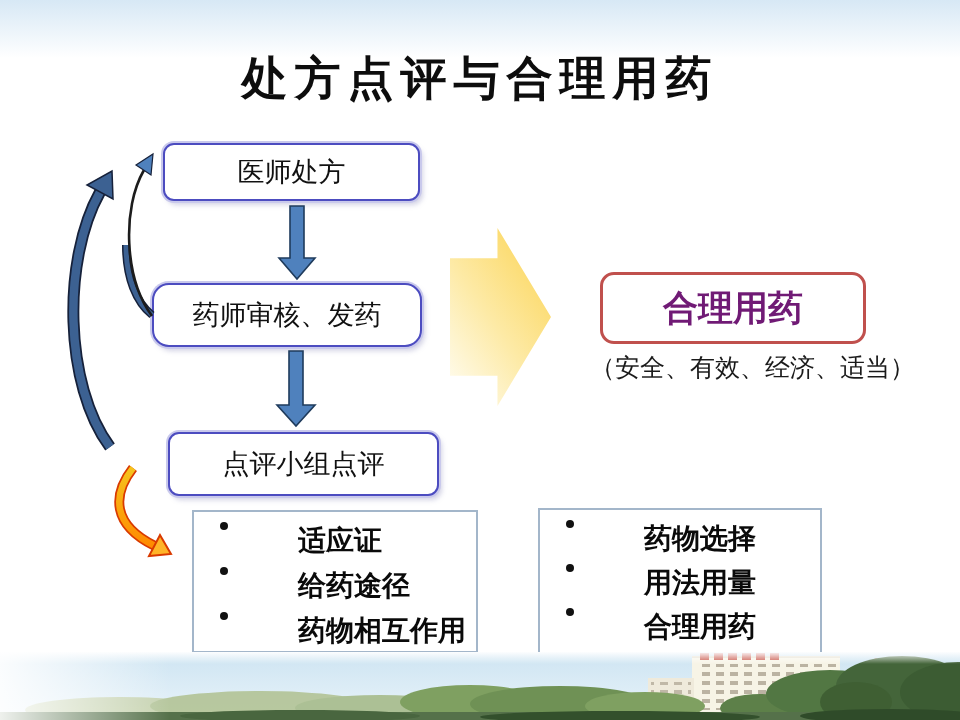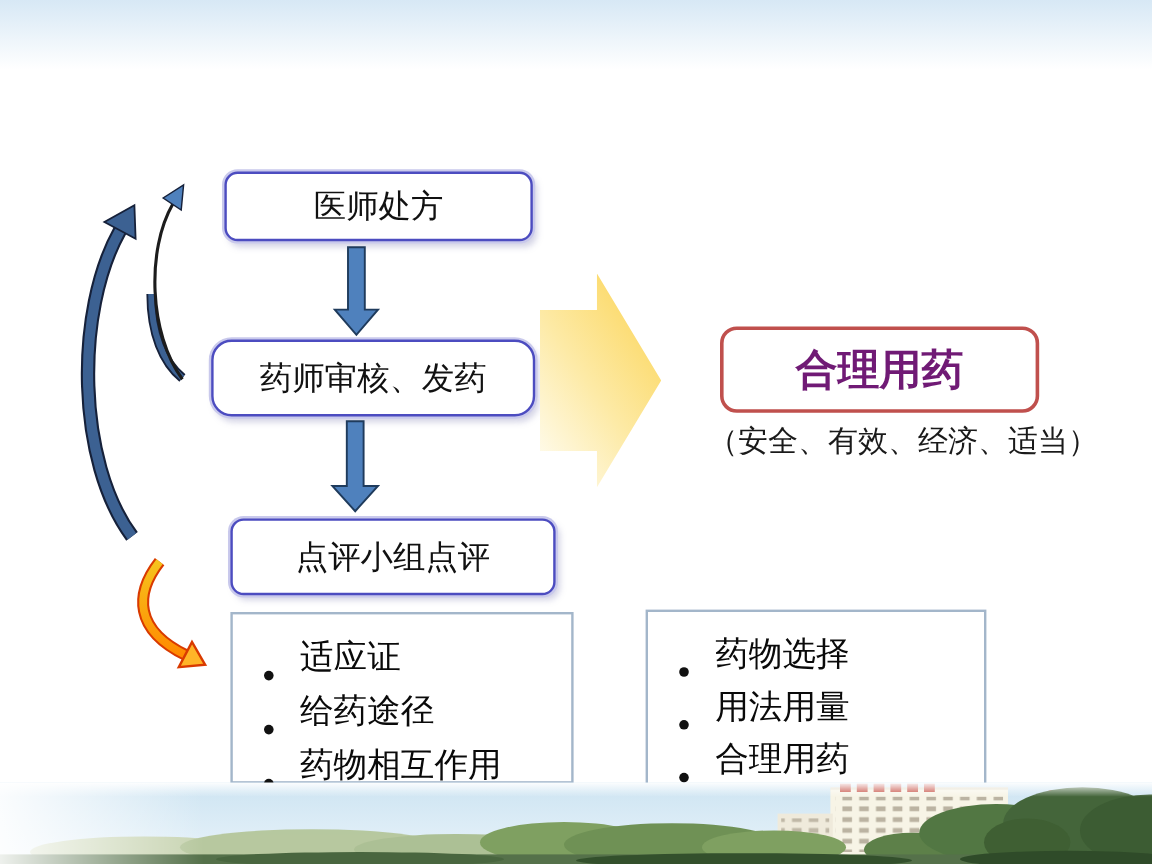--- a/index.html
+++ b/index.html
@@ -7,53 +7,54 @@
          font-family:"DejaVu Sans","Liberation Sans",sans-serif;}
   .sky{position:absolute;top:0;left:0;width:100%;height:58px;
        background:linear-gradient(#d7e8f5,#ffffff);}
   .title{position:absolute;top:48px;left:0;width:100%;text-align:center;
          font-family:"DejaVu Serif","Liberation Serif",serif;font-weight:900;
          font-size:46px;letter-spacing:7px;color:#0d0d0d;}
   .fbox{position:absolute;background:#fff;
         border:2px solid var(--flow-box-border,#4c4cc0);border-radius:11px;
         box-shadow:0 0 0 2px #c9c9ec, 3px 4px 5px rgba(130,130,180,.35);
         display:flex;align-items:center;justify-content:center;
-        font-family:"DejaVu Serif","Liberation Serif",serif;font-size:27px;color:#111;margin-left:24px;}
+        font-family:"DejaVu Serif","Liberation Serif",serif;font-size:27px;color:#111;}
   .box1{left:163px;top:143px;width:253px;height:54px;}
   .box2{left:152px;top:283px;width:266px;height:60px;border-radius:17px;}
   .box3{left:168px;top:432px;width:267px;height:60px;}
   .downArrow{position:absolute;}
   .down1{left:277px;top:205px;}
   .down2{left:275px;top:350px;}
   .goldarrow{position:absolute;left:450px;top:228px;width:101px;height:178px;
         background:linear-gradient(55deg,#fffef7 0%,#fdeaa6 45%,var(--big-arrow-gold,#fbd24e) 100%);
         clip-path:polygon(0 17%,47% 17%,47% 0,100% 50%,47% 100%,47% 83%,0 83%);}
   .result{position:absolute;left:600px;top:272px;width:260px;height:66px;background:#fff;
         border:3px solid var(--result-border,#c0504d);border-radius:14px;
         display:flex;align-items:center;justify-content:center;
         font-weight:bold;font-size:35px;color:#701a75;}
   .note{position:absolute;left:555px;top:351px;width:360px;text-align:right;
         font-family:"DejaVu Serif","Liberation Serif",serif;font-size:25px;color:#1a1a1a;}
   .list{position:absolute;background:#fff;border:2px solid var(--list-box-border,#a3b6ca);
         padding:10px 0 0 26px;box-sizing:border-box;}
   .listL{left:192px;top:510px;width:286px;height:143px;}
   .listR{left:538px;top:508px;width:284px;height:173px;}
-  .li{display:flex;align-items:flex-end;height:45px;font-weight:normal;font-size:28px;color:#0a0a0a;}
+  .li{display:flex;align-items:flex-start;height:45px;font-weight:bold;font-size:28px;color:#0a0a0a;gap:48px;}
   .listR .li{height:44px;}
   .dot{width:8px;height:8px;border-radius:50%;background:#111;margin-right:22px;flex:none;}
   .curves{position:absolute;left:60px;top:150px;}
   .photo{position:absolute;left:0;top:652px;}
 </style>
 </head>
 <body>
 
 <div class="slide">
 
   <div class="sky"></div>
 
+  <div class="title">处方点评与合理用药</div>
 
   <div class="fbox box1">
     <span>医师处方</span>
   </div>
 
   <svg class="downArrow down1" width="40" height="76" viewBox="0 0 40 76">
     <polygon points="13,1 27,1 27,53 38,53 20,74 2,53 13,53" fill="#4f81bd" stroke="#1f3b5c" stroke-width="1.6"></polygon>
   </svg>
 
   <div class="fbox box2">

